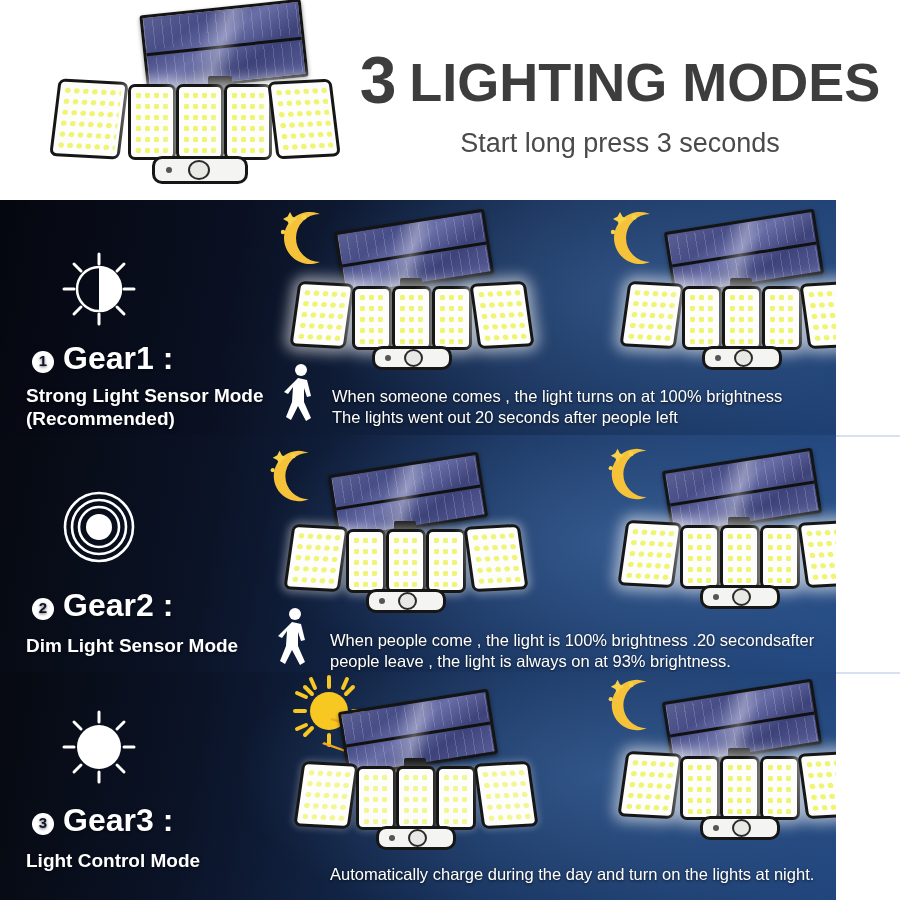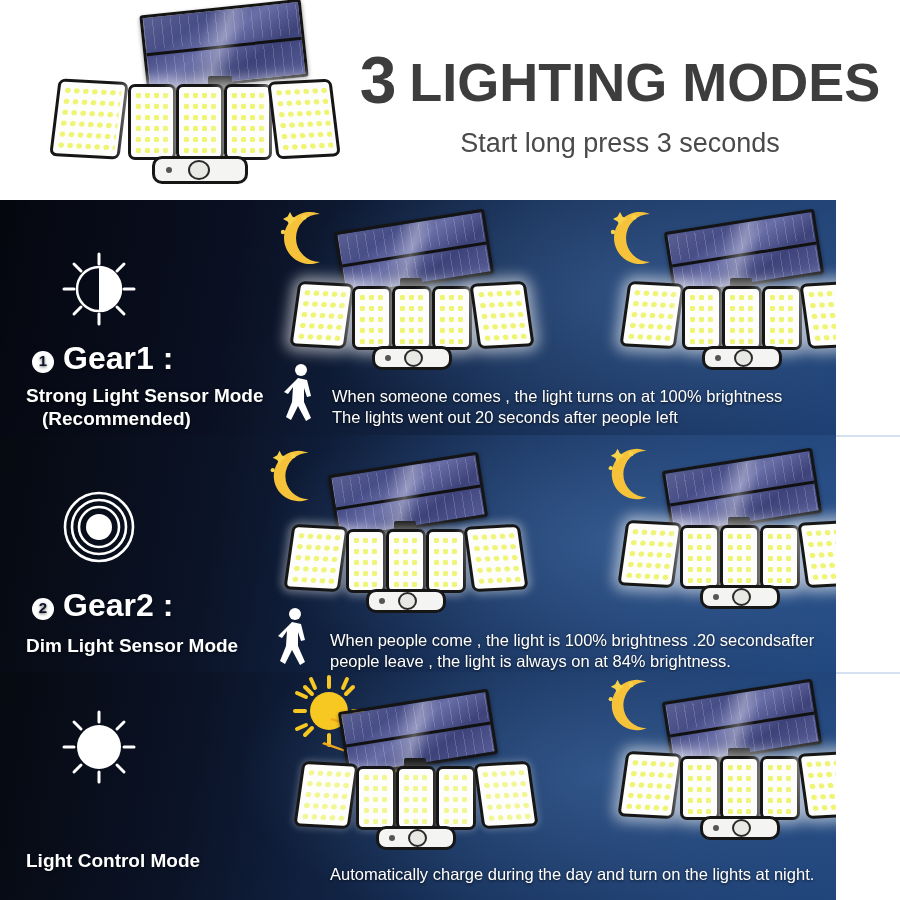--- a/index.html
+++ b/index.html
@@ -212,21 +212,21 @@
           </g>
           <circle cx="37" cy="37" r="22" fill="none" stroke="#ffffff" stroke-width="2.5"></circle>
           <path d="M37 15 A22 22 0 0 1 37 59 Z" fill="#ffffff"></path>
         </svg>
       </div>
 
       <div class="gear-title" style="left:32px; top:140px;">
         <span class="gear-badge">1</span><span>Gear1 :</span>
       </div>
       <div class="gear-sub" style="left:26px; top:183px;">Strong Light Sensor Mode</div>
-      <div class="gear-sub" style="left:26px; top:206px;margin-left:16px;">(Recommended)</div>
+      <div class="gear-sub" style="left:26px; top:206px;">(Recommended)</div>
 
       <div class="walker" style="left:278px; top:163px;">
         <svg width="44" height="62" viewBox="0 0 44 62" fill="#ffffff">
           <circle cx="23" cy="7" r="6"></circle>
           <path d="M20 15 L29 17 L33 33 L29 34 L26 25 L26 39 L33 55 L28 58 L20 43 L13 57 L8 54 L14 39 L15 24 L10 31 L6 29 Z"></path>
         </svg>
       </div>
 
       <div class="moon-icon" style="left:272px; top:8px;">
         <svg width="70" height="62" viewBox="0 0 70 62">
@@ -398,21 +398,21 @@
           </div>
         <div class="led-panel" style="left:186px; top:62px; width:56px; height:66px; transform:rotate(-8deg) skewY(5deg);">
             <div class="leds"></div>
           </div>
         <div class="lamp-base" style="left:84px; top:126px; width:80px; height:24px;"></div>
         <div class="lamp-sensor" style="left:116px; top:129px; width:19px; height:18px;"></div>
         <div class="lamp-dot" style="left:97px; top:135px; width:6px; height:6px;"></div>
       </div>
 
       <div class="row-desc" style="left:330px; top:195px;">When people come , the light is 100% brightness .20 secondsafter</div>
-      <div class="row-desc" style="left:330px; top:216px;">people leave , the light is always on at 84% brightness.</div>
+      <div class="row-desc" style="left:330px; top:216px;">people leave , the light is always on at 93% brightness.</div>
     </div>
     <div class="row-sep" style="top:472px;"></div>
 
     <div class="row row-3">
 
       <div class="mode-icon" style="left:62px; top:38px;">
         <svg width="74" height="74" viewBox="0 0 74 74">
           <g stroke="#ffffff" stroke-width="3" stroke-linecap="round">
             <line x1="37" y1="2" x2="37" y2="12"></line>
             <line x1="37" y1="62" x2="37" y2="72"></line>
@@ -420,20 +420,23 @@
             <line x1="62" y1="37" x2="72" y2="37"></line>
             <line x1="12" y1="12" x2="19" y2="19"></line>
             <line x1="55" y1="55" x2="62" y2="62"></line>
             <line x1="62" y1="12" x2="55" y2="19"></line>
             <line x1="19" y1="55" x2="12" y2="62"></line>
           </g>
           <circle cx="37" cy="37" r="22" fill="#ffffff"></circle>
         </svg>
       </div>
 
+      <div class="gear-title" style="left:32px; top:130px;">
+        <span class="gear-badge">3</span><span>Gear3 :</span>
+      </div>
       <div class="gear-sub" style="left:26px; top:176px;">Light Control Mode</div>
 
       <div class="sun-icon" style="left:292px; top:2px;">
         <svg width="74" height="74" viewBox="0 0 74 74">
           <g stroke="#f7c722" stroke-width="4" stroke-linecap="round">
             <line x1="37" y1="3" x2="37" y2="13"></line>
             <line x1="37" y1="61" x2="37" y2="71"></line>
             <line x1="3" y1="37" x2="13" y2="37"></line>
             <line x1="61" y1="37" x2="71" y2="37"></line>
             <line x1="13" y1="13" x2="20" y2="20"></line>

